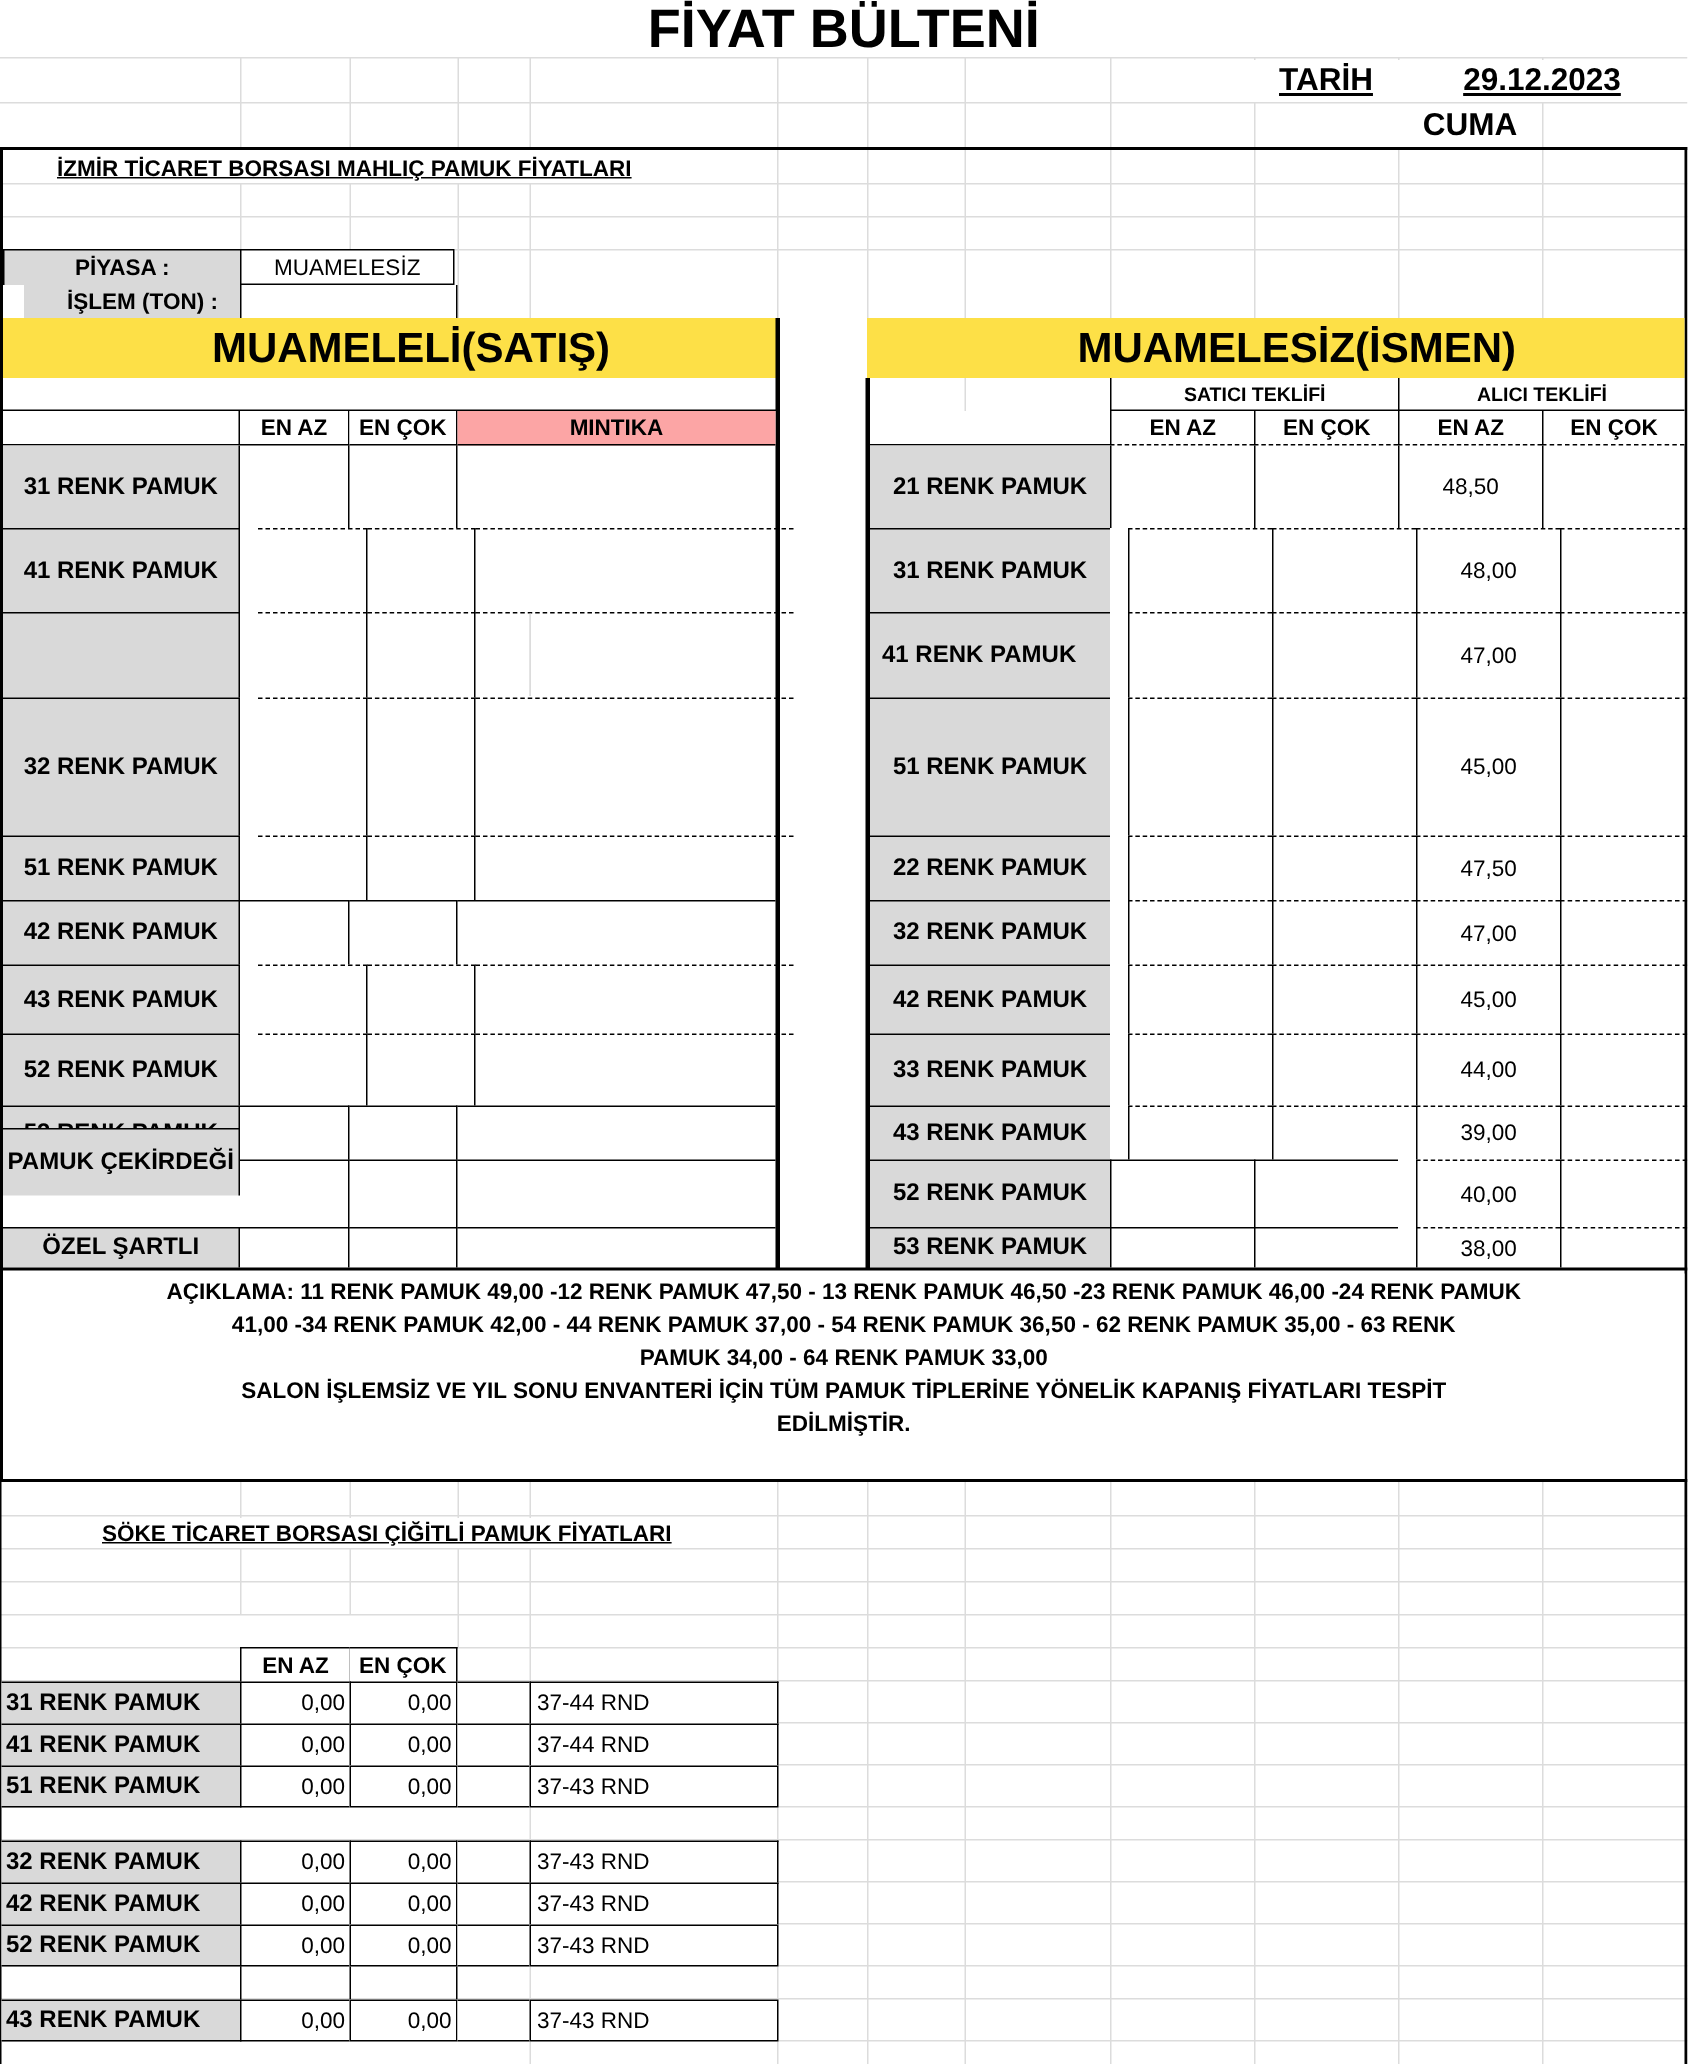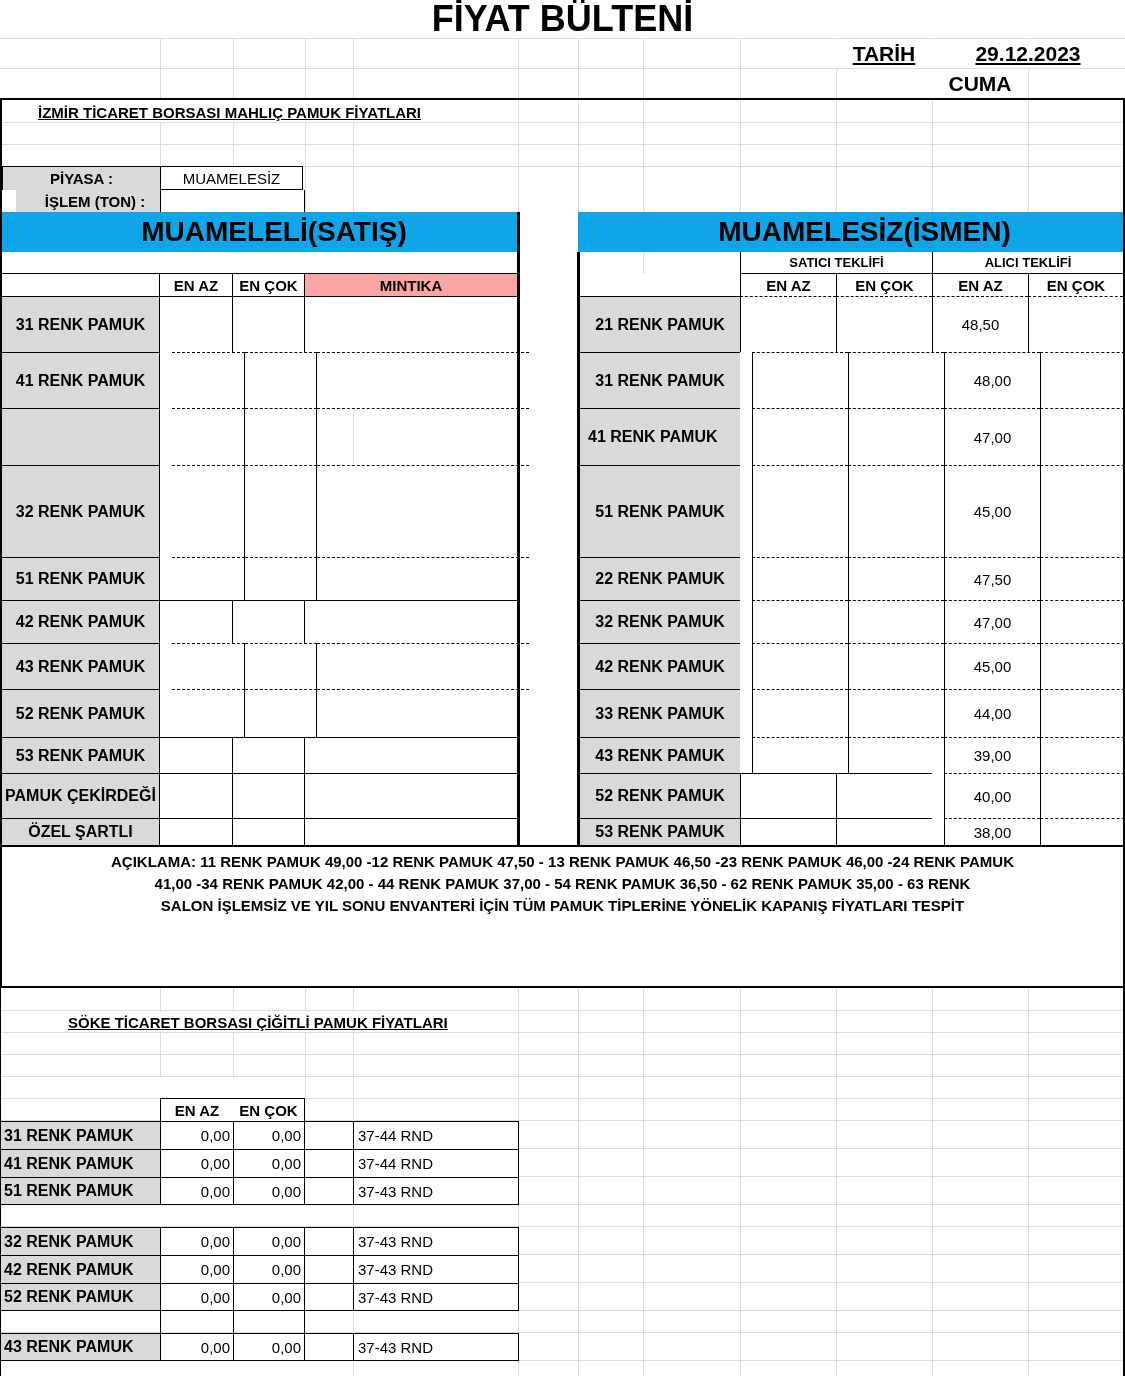--- a/index.html
+++ b/index.html
@@ -8,21 +8,21 @@
   .abs { position:absolute; box-sizing:border-box; }
   
   .gh { position:absolute; height:1px; background:#dcdcdc; left:0; width:1125px; }
   .gv { position:absolute; width:1px; background:#dcdcdc; }
   .b { font-weight:bold; }
   .u { text-decoration:underline; }
   .c { display:flex; align-items:center; justify-content:center; text-align:center; }
   .l { display:flex; align-items:center; justify-content:flex-start; }
   .r { display:flex; align-items:center; justify-content:flex-end; }
   .gray { background:#d9d9d9; }
-  .dgray { background:#0ea5e9;padding-left:28px; }
+  .dgray { background:#fde047;padding-left:28px; }
   .bl { border-left:1px solid #000; }
   .br { border-right:1px solid #000; }
   .bt { border-top:1px solid #000; }
   .bb { border-bottom:1px solid #000; }
   .dt { border-top:1px dashed #000;margin-left:12px; }
   .f16 { font-size:16px; }
   .f15 { font-size:15px; }
   .f13 { font-size:13px; }
 </style>
 </head>
@@ -164,21 +164,21 @@
   <div class="abs c f15 br dt" style="left:233px;top:689px;width:72px;height:48px"></div>
   <div class="abs c f15 dt" style="left:305px;top:689px;width:212px;height:48px"></div>
 </div>
 <div>
   <div class="abs gray b c f16 br bt" style="left:2px;top:737px;width:158px;height:36px">53 RENK PAMUK</div>
   <div class="abs c f15 br bt" style="left:160px;top:737px;width:73px;height:36px"></div>
   <div class="abs c f15 br bt" style="left:233px;top:737px;width:72px;height:36px"></div>
   <div class="abs c f15 bt" style="left:305px;top:737px;width:212px;height:36px"></div>
 </div>
 <div>
-  <div class="abs gray b c f16 br bt" style="left:2px;top:773px;width:158px;height:45px">PAMUK ÇEKİRDEĞİ</div>
+  <div class="abs gray b c f16 br bt" style="left:2px;top:752px;width:158px;height:45px">PAMUK ÇEKİRDEĞİ</div>
   <div class="abs c f15 br bt" style="left:160px;top:773px;width:73px;height:45px"></div>
   <div class="abs c f15 br bt" style="left:233px;top:773px;width:72px;height:45px"></div>
   <div class="abs c f15 bt" style="left:305px;top:773px;width:212px;height:45px"></div>
 </div>
 <div>
   <div class="abs gray b c f16 br bt" style="left:2px;top:818px;width:158px;height:27px">ÖZEL ŞARTLI</div>
   <div class="abs c f15 br bt" style="left:160px;top:818px;width:73px;height:27px"></div>
   <div class="abs c f15 br bt" style="left:233px;top:818px;width:72px;height:27px"></div>
   <div class="abs c f15 bt" style="left:305px;top:818px;width:212px;height:27px"></div>
 </div>
@@ -273,21 +273,23 @@
   <div class="abs c f15 bl bt" style="left:836px;top:818px;width:96px;height:27px"></div>
   <div class="abs c f15 bl dt" style="left:932px;top:818px;width:96px;height:27px">38,00</div>
   <div class="abs c f15 bl dt" style="left:1028px;top:818px;width:95px;height:27px"></div>
 </div>
 
 <div class="abs" style="left:0;top:845px;width:1125px;height:2px;background:#000"></div>
 
 <div class="abs b f15" style="left:2px;top:849px;width:1121px;height:138px;background:#fff;text-align:center;line-height:22px;padding-top:2px">
   <div>AÇIKLAMA:  11 RENK PAMUK 49,00 -12 RENK PAMUK 47,50 - 13 RENK PAMUK 46,50 -23 RENK PAMUK 46,00 -24 RENK PAMUK</div>
   <div>41,00 -34 RENK PAMUK 42,00 - 44 RENK PAMUK 37,00 - 54 RENK PAMUK 36,50 - 62 RENK PAMUK 35,00 - 63 RENK</div>
+  <div>PAMUK 34,00 - 64 RENK PAMUK 33,00</div>
   <div>SALON İŞLEMSİZ VE YIL SONU ENVANTERİ İÇİN TÜM PAMUK TİPLERİNE YÖNELİK KAPANIŞ FİYATLARI TESPİT</div>
+  <div>EDİLMİŞTİR.</div>
 </div>
 <div class="abs" style="left:0;top:986px;width:1125px;height:2px;background:#000"></div>
 <div class="abs" style="left:0;top:986px;width:1px;height:390px;background:#000"></div>
 
 <div class="abs b u f15 l" style="left:68px;top:1012px;width:440px;height:20px;background:#fff">SÖKE  TİCARET BORSASI ÇİĞİTLİ PAMUK FİYATLARI</div>
 
 <div>
   <div class="abs b c f15 bl bt br" style="left:160px;top:1098px;width:74px;height:23px;background:#fff">EN AZ</div>
   <div class="abs b c f15 bt br" style="left:233px;top:1098px;width:72px;height:23px;background:#fff">EN ÇOK</div>
 </div>

